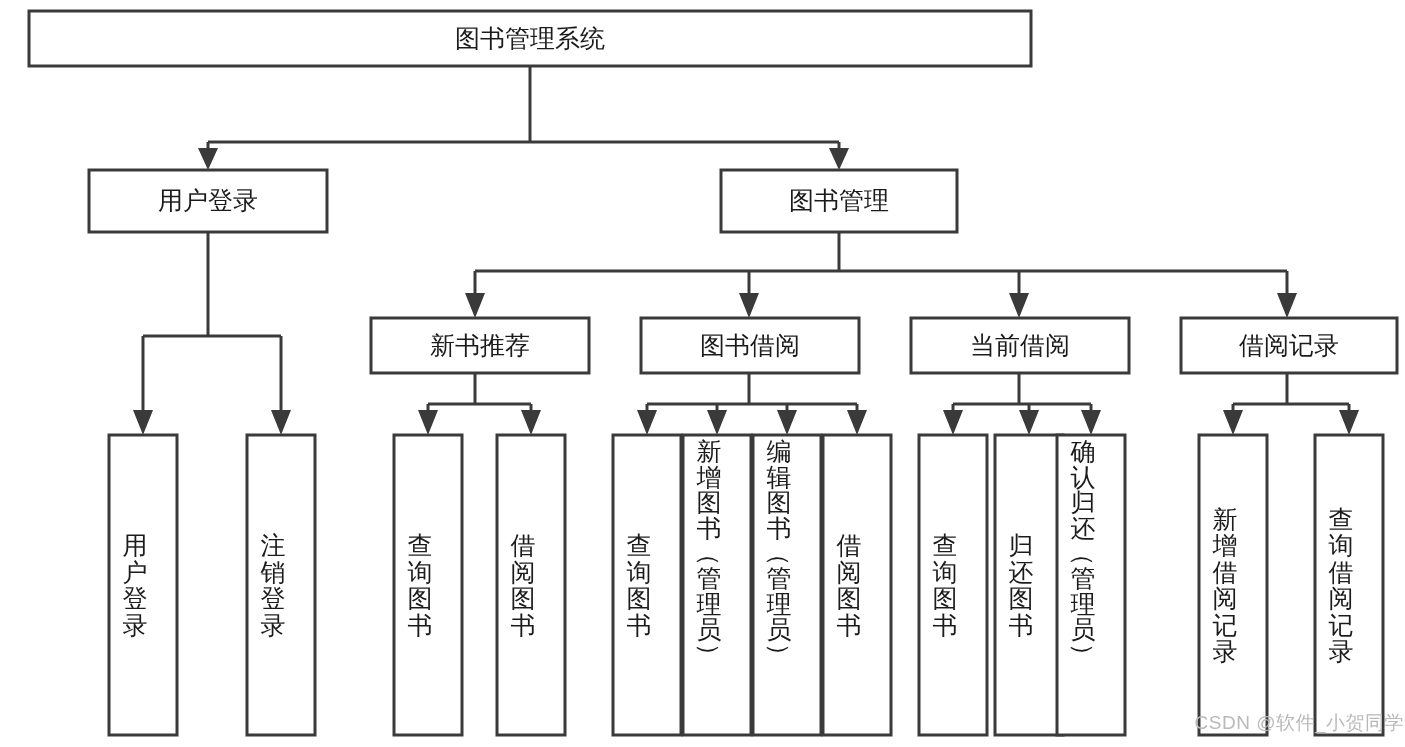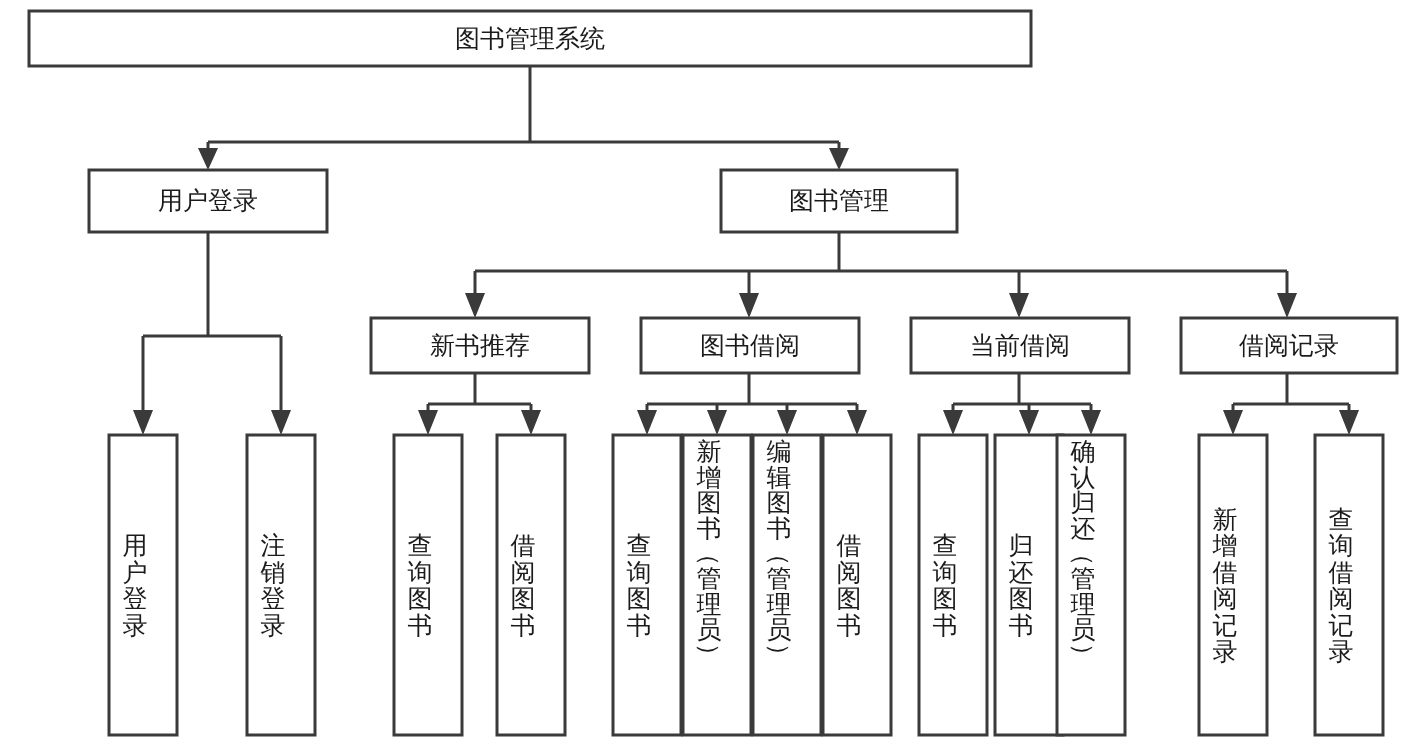--- a/index.html
+++ b/index.html
@@ -216,13 +216,14 @@
       <div class="leaf-label" style="left: 674px; top: 435px; width: 68px; height: 300px; justify-content: flex-start; padding-top: 4px; box-sizing: border-box; line-height: 1.02;"><span>新</span><span>增</span><span>图</span><span>书</span><span class="paren">（</span><span>管</span><span>理</span><span>员</span><span class="paren">）</span></div>
       <div class="leaf-label" style="left: 744px; top: 435px; width: 68px; height: 300px; justify-content: flex-start; padding-top: 4px; box-sizing: border-box; line-height: 1.02;"><span>编</span><span>辑</span><span>图</span><span>书</span><span class="paren">（</span><span>管</span><span>理</span><span>员</span><span class="paren">）</span></div>
       <div class="leaf-label" style="left: 814px; top: 435px; width: 68px; height: 300px;"><span>借</span><span>阅</span><span>图</span><span>书</span></div>
       <div class="leaf-label" style="left: 910px; top: 435px; width: 68px; height: 300px;"><span>查</span><span>询</span><span>图</span><span>书</span></div>
       <div class="leaf-label" style="left: 986px; top: 435px; width: 68px; height: 300px;"><span>归</span><span>还</span><span>图</span><span>书</span></div>
       <div class="leaf-label" style="left: 1048px; top: 435px; width: 68px; height: 300px; justify-content: flex-start; padding-top: 4px; box-sizing: border-box; line-height: 1.02;"><span>确</span><span>认</span><span>归</span><span>还</span><span class="paren">（</span><span>管</span><span>理</span><span>员</span><span class="paren">）</span></div>
       <div class="leaf-label" style="left: 1190px; top: 435px; width: 68px; height: 300px;"><span>新</span><span>增</span><span>借</span><span>阅</span><span>记</span><span>录</span></div>
       <div class="leaf-label" style="left: 1306px; top: 435px; width: 68px; height: 300px;"><span>查</span><span>询</span><span>借</span><span>阅</span><span>记</span><span>录</span></div>
     </div>
 
+  <div class="watermark">CSDN @软件_小贺同学</div>
 </div>
 
 </body></html>

